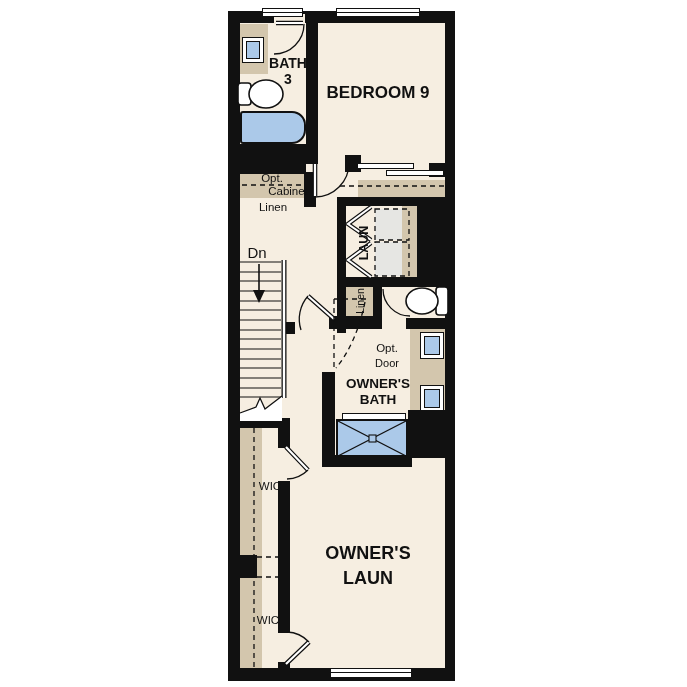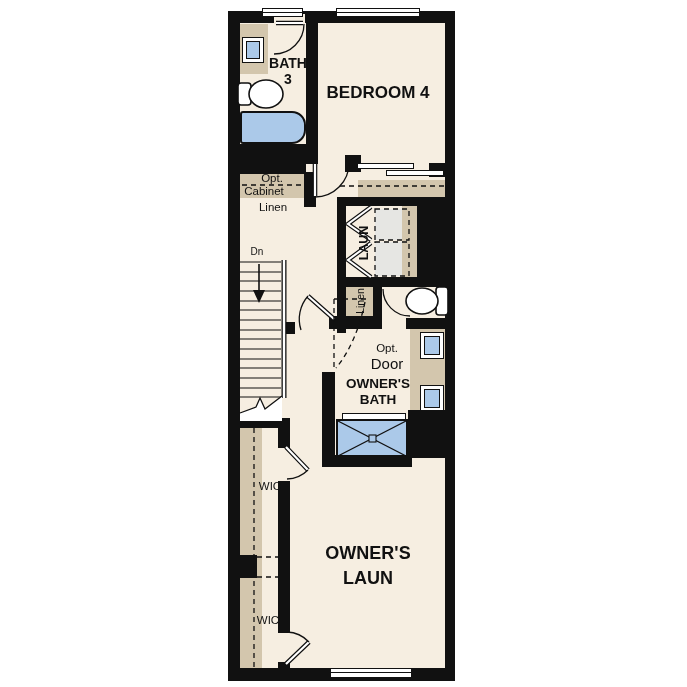--- a/index.html
+++ b/index.html
@@ -151,31 +151,31 @@
     <g fill="#fff" stroke="#111" stroke-width="1.6">
       <rect x="238" y="83" width="13" height="22" rx="3"></rect>
       <ellipse cx="266" cy="94" rx="17" ry="14"></ellipse>
     </g>
     <g fill="#fff" stroke="#111" stroke-width="1.6">
       <rect x="436" y="287" width="12" height="28" rx="3"></rect>
       <ellipse cx="422" cy="301" rx="16" ry="13"></ellipse>
     </g>
   </svg>
 
-  <div class="lbl b" style="left:378px;top:92px;font-size:17px;">BEDROOM 4</div>
+  <div class="lbl b" style="left:378px;top:92px;font-size:17px;">BEDROOM 9</div>
   <div class="lbl b" style="left:288px;top:63px;font-size:14px;">BATH</div>
   <div class="lbl b" style="left:288px;top:79px;font-size:14px;">3</div>
   <div class="lbl" style="left:272px;top:179px;font-size:11.5px;">Opt.</div>
-  <div class="lbl" style="left:264px;top:192px;font-size:11.5px;">Cabinet</div>
+  <div class="lbl" style="left:288px;top:192px;font-size:11.5px;">Cabinet</div>
   <div class="lbl" style="left:273px;top:208px;font-size:11.5px;">Linen</div>
-  <div class="lbl" style="left:257px;top:252px;font-size:10px;">Dn</div>
+  <div class="lbl" style="left:257px;top:252px;font-size:15px;">Dn</div>
   <div class="lbl b rot" style="left:364px;top:243px;font-size:12.5px;">LAUN</div>
   <div class="lbl rot" style="left:360px;top:301px;font-size:10.5px;">Linen</div>
   <div class="lbl" style="left:387px;top:349px;font-size:11.5px;">Opt.</div>
-  <div class="lbl" style="left:387px;top:363px;font-size:15px;">Door</div>
+  <div class="lbl" style="left:387px;top:363px;font-size:11px;">Door</div>
   <div class="lbl b" style="left:378px;top:384px;font-size:13.5px;">OWNER'S</div>
   <div class="lbl b" style="left:378px;top:400px;font-size:13.5px;">BATH</div>
   <div class="lbl" style="left:270px;top:487px;font-size:11.5px;">WIC</div>
   <div class="lbl" style="left:268px;top:621px;font-size:11.5px;">WIC</div>
   <div class="lbl b" style="left:368px;top:553px;font-size:18px;">OWNER'S</div>
   <div class="lbl b" style="left:368px;top:578px;font-size:18px;">LAUN</div>
 
 </div>
 
 </body></html>

